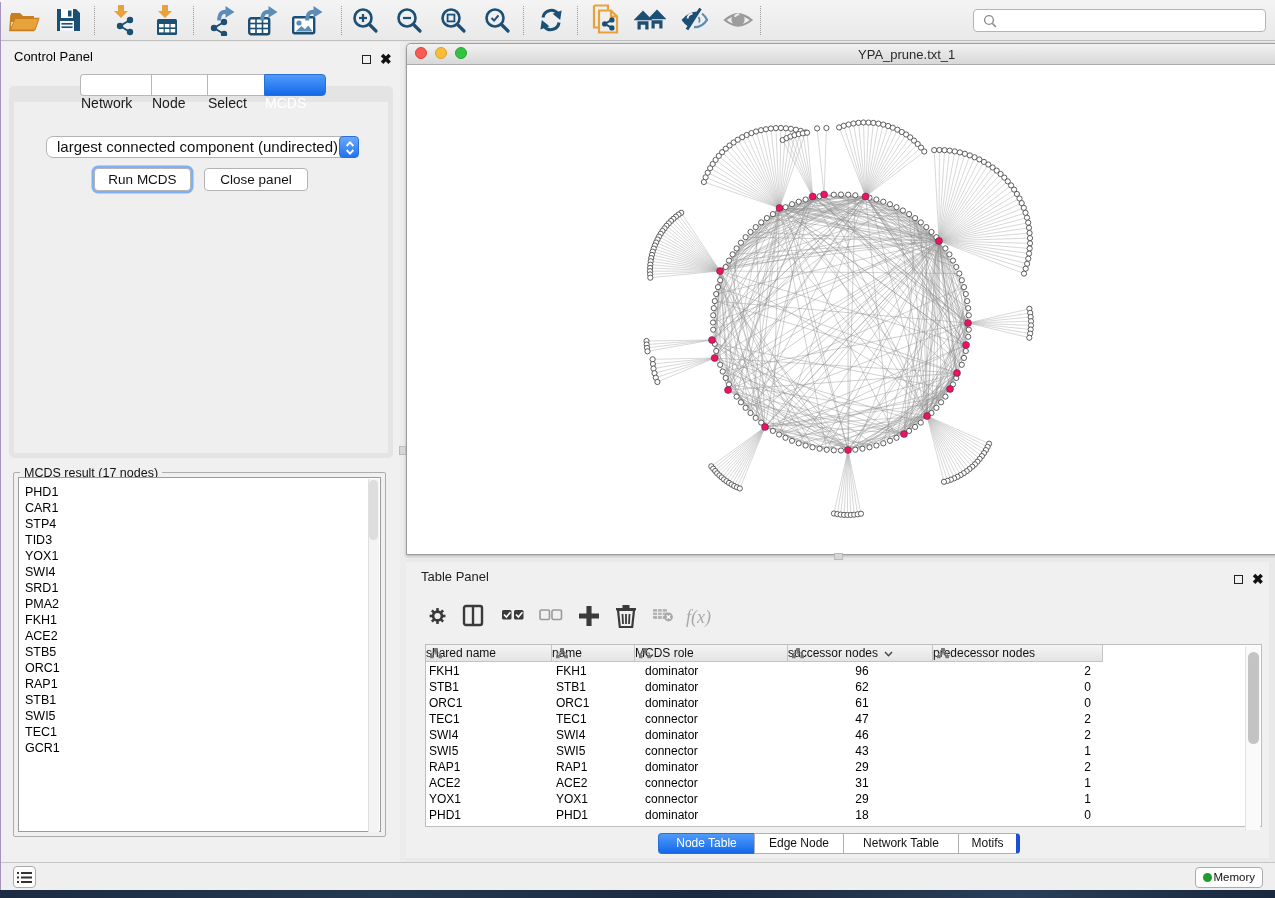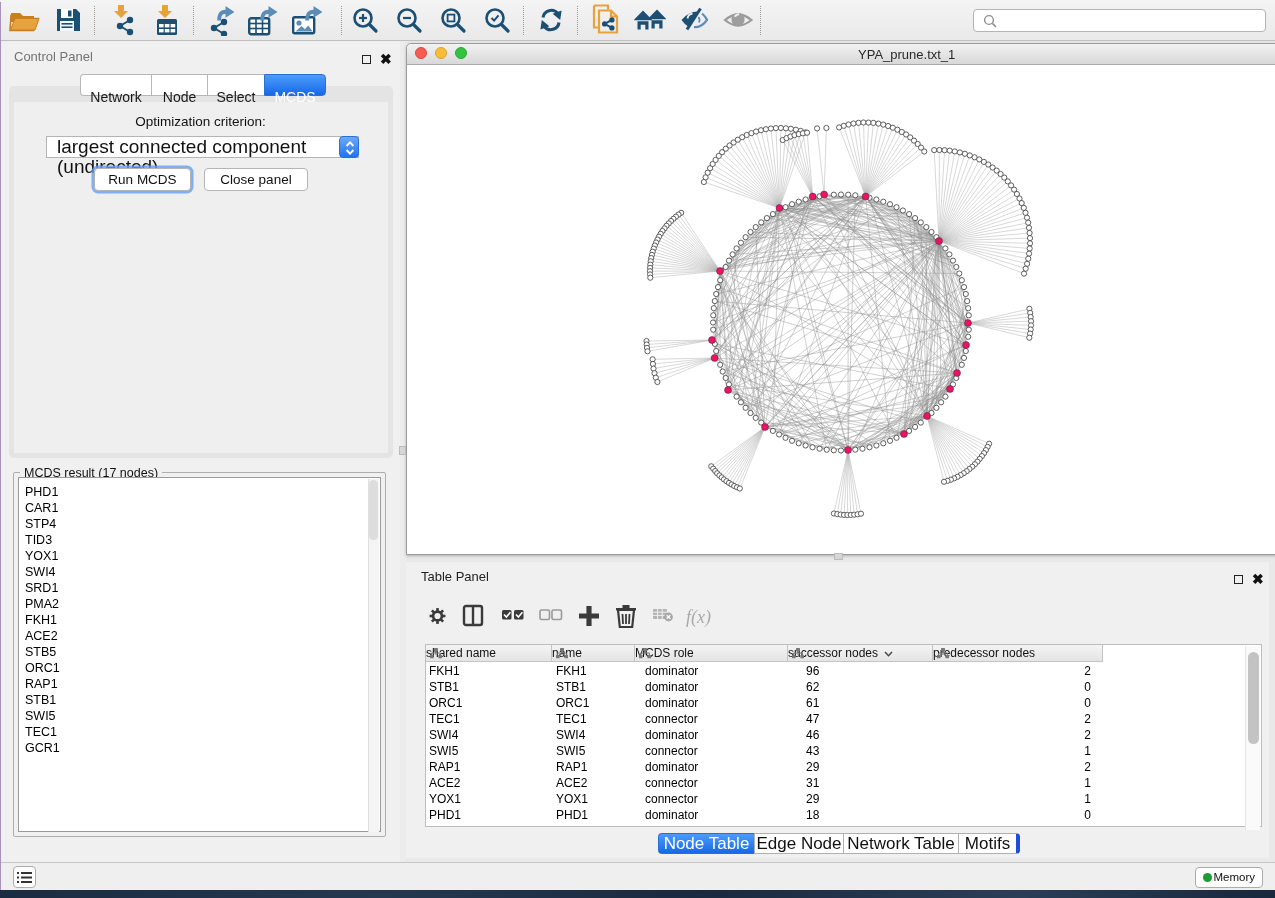--- a/index.html
+++ b/index.html
@@ -5,33 +5,33 @@
 html,body{width:1275px;height:898px;overflow:hidden;font-family:"Liberation Sans",sans-serif;background:#ececec}
 
 #cornerbg{position:absolute;left:0;top:0;width:1275px;height:2px;background:#aaaaaa}
 #toolbar{position:absolute;left:0;top:0;width:1275px;height:41px;background:linear-gradient(#f4f4f4,#e9e9e9);border-bottom:1px solid #bfbfbf}
 .tbsep{position:absolute;top:6px;width:0;height:29px;border-left:1px dotted #9a9a9a}
 .tbi{position:absolute;top:4px}
 #search{position:absolute;left:973px;top:9px;width:293px;height:23px;background:#fff;border:1px solid #b4b4b4;border-radius:4px}
 #search svg{position:absolute;left:9px;top:4px}
 
 #cp{position:absolute;left:1px;top:42px;width:399px;height:820px;background:#f0f0f0}
-#cp .title{position:absolute;left:13px;top:7px;font-size:13px;color:#737373}
+#cp .title{position:absolute;left:13px;top:7px;font-size:13px;color:#000000}
 .winbtns{position:absolute}
 .sqbtn{display:inline-block;width:9px;height:9px;border:1.5px solid #222;margin-right:9px}
 .xbtn{font-size:14px;font-weight:bold;color:#111}
 #tabs{position:absolute;left:79px;top:32px;height:22px;display:flex;font-size:14px;z-index:5}
-#tabs div{background:#fff;border:1px solid #b7b7b7;border-right:none;line-height:20px;color:#1a1a1a;text-align:center;box-sizing:border-box;padding-top:12px}
+#tabs div{background:#fff;border:1px solid #b7b7b7;border-right:none;line-height:20px;color:#1a1a1a;box-sizing:border-box;padding-top:18px}
 #tabs div:first-child{border-radius:4px 0 0 4px}
 #tabs div:last-child{border-radius:0 4px 4px 0;border-right:1px solid #b7b7b7}
 #tabs div.sel{background:linear-gradient(#4f9bfb,#1569e8);color:#fff;border-color:#2a6fd4}
 #cpane{position:absolute;left:8px;top:44px;width:384px;height:372px;background:#e4e4e4;border-radius:5px}
 #cpane .inner{position:absolute;left:5px;top:16px;width:374px;height:351px;background:#efefef}
 #optlabel{position:absolute;left:0;top:72px;width:100%;text-align:center;font-size:13.5px;color:#111}
-#dd{position:absolute;left:45px;top:94px;width:313px;height:22px;background:#fff;border:1px solid #b4b4b4;border-radius:0;font-size:19px;line-height:20px;padding-left:10px;color:#111}
+#dd{position:absolute;left:45px;top:94px;width:313px;height:22px;background:#fff;border:1px solid #b4b4b4;border-radius:7px;font-size:15px;line-height:20px;padding-left:10px;color:#111}
 #dd .step{position:absolute;right:-1px;top:-1px;width:20px;height:22px;border-radius:4px;background:linear-gradient(#6aa9fd,#2273ee);border:1px solid #2a6fd4}
 #dd .step svg{position:absolute;left:4px;top:3px}
 .btn{position:absolute;height:23px;background:#fff;border:1px solid #b4b4b4;border-radius:4px;font-size:13.5px;text-align:center;color:#111;line-height:21px}
 #runbtn{left:93px;top:126px;width:97px;box-shadow:0 0 0 2.5px rgba(96,160,250,.8)}
 #closebtn{left:203px;top:126px;width:104px}
 #fs{position:absolute;left:12px;top:424px;width:373px;height:371px}
 #fs .fsb{position:absolute;left:0;top:6px;width:100%;height:365px;border:1px solid #adadad;border-radius:2px}
 #fs .leg{position:absolute;left:7px;top:0;background:#f0f0f0;padding:0 4px;font-size:12.5px;color:#111}
 #fs .list{position:absolute;left:5px;top:11px;width:363px;height:355px;background:#fff;border:1px solid #9b9b9b}
 #fs .list .items{position:absolute;left:6px;top:6px;font-size:12.5px;line-height:16px;color:#000}
@@ -48,25 +48,25 @@
 #tp{position:absolute;left:406px;top:562px;width:863px;height:296px;background:#f0f0f0}
 #tp .title{position:absolute;left:15px;top:7px;font-size:13px;color:#222}
 #tptools{position:absolute;left:10px;top:30px;width:843px;height:42px}
 #tbl{position:absolute;left:19px;top:82px;width:837px;height:183px;background:#fff;border:1px solid #bdbdbd}
 #thead{position:absolute;left:0;top:0;width:677px;height:17px;background:linear-gradient(#f4f4f4,#e4e4e4);border-bottom:1px solid #c4c4c4;font-size:12px;color:#111}
 #thead .col{position:absolute;top:0;height:17px;border-right:1px solid #c4c4c4;text-align:left;line-height:17px}
 .hicon{position:absolute;left:4px;top:3px}
 #tbody{position:absolute;left:0;top:18px;width:100%;font-size:12px;color:#000}
 .trow{position:absolute;left:0;width:100%;height:16px;line-height:16px}
 .trow .c1{position:absolute;left:3px}.trow .c2{position:absolute;left:130px}
-.trow .c3{position:absolute;left:219px}.trow .c4{position:absolute;left:380px;width:112px;text-align:left}
+.trow .c3{position:absolute;left:219px}.trow .c4{position:absolute;left:380px;width:112px;text-align:center}
 .trow .c5{position:absolute;left:530px;width:135px;text-align:right}
 #tvtrack{position:absolute;right:1px;top:1px;width:15px;height:184px;background:#fafafa;border-left:1px solid #e4e4e4}
 #tvthumb{position:absolute;left:2px;top:6px;width:11px;height:92px;background:#c3c3c3;border-radius:6px}
-#ttabs{position:absolute;left:252px;top:271px;height:21px;display:flex;font-size:17px}
+#ttabs{position:absolute;left:252px;top:271px;height:21px;display:flex;font-size:12px}
 #ttabs div{background:#fff;border:1px solid #b0b0b0;border-right:none;line-height:19px;color:#111;text-align:center;box-sizing:border-box}
 #ttabs div:first-child{border-radius:4px 0 0 4px}
 #ttabs div:last-child{border-radius:0 4px 4px 0;border-right:4px solid #1d4ed8}
 #ttabs div.sel{background:linear-gradient(#4f9bfb,#1569e8);color:#fff;border-color:#2a6fd4}
 
 #status{position:absolute;left:0px;top:862px;width:1275px;height:28px;background:#efefef;border-top:1px solid #c6c6c6}
 #listbtn{position:absolute;left:13px;top:3px;width:23px;height:22px;background:#fdfdfd;border:1px solid #ababab;border-radius:4px}
 #membtn{position:absolute;right:12px;top:4px;width:68px;height:21px;background:#fdfdfd;border:1px solid #ababab;border-radius:4px;font-size:11.5px;line-height:19px;color:#111;text-align:right;padding-right:7px}
 #membtn .dot{position:absolute;left:7px;top:5px;width:9px;height:9px;border-radius:5px;background:#1f9b31}
 #deskbottom{position:absolute;left:0;top:890px;width:1275px;height:8px;background:linear-gradient(90deg,#1b2c42,#243850 30%,#1a2a40 55%,#2a3e57 80%,#18283d)}
@@ -237,21 +237,20 @@
   <div class="winbtns" style="left:361px;top:8px"><span class="sqbtn"></span><span class="xbtn">✖</span></div>
   <div id="tabs">
       <div style="width:71px">Network</div>
       <div style="width:56px">Node</div>
       <div style="width:57px">Select</div>
       <div class="sel" style="width:62px">MCDS</div>
     </div>
   <div id="cpane">
       <div class="inner"></div>
     </div>
-  <div id="optlabel">Optimization criterion:</div>
   <div id="dd">largest connected component (undirected)<div class="step">
         <svg width="12" height="16" viewBox="0 0 12 16">
           <g stroke="#fff" stroke-width="1.9" fill="none">
             <path d="M2.6 6 L6 2.4 L9.4 6"></path>
             <path d="M2.6 10 L6 13.6 L9.4 10"></path>
           </g>
         </svg>
       </div></div>
   <div class="btn" id="runbtn">Run MCDS</div>
   <div class="btn" id="closebtn">Close panel</div>

